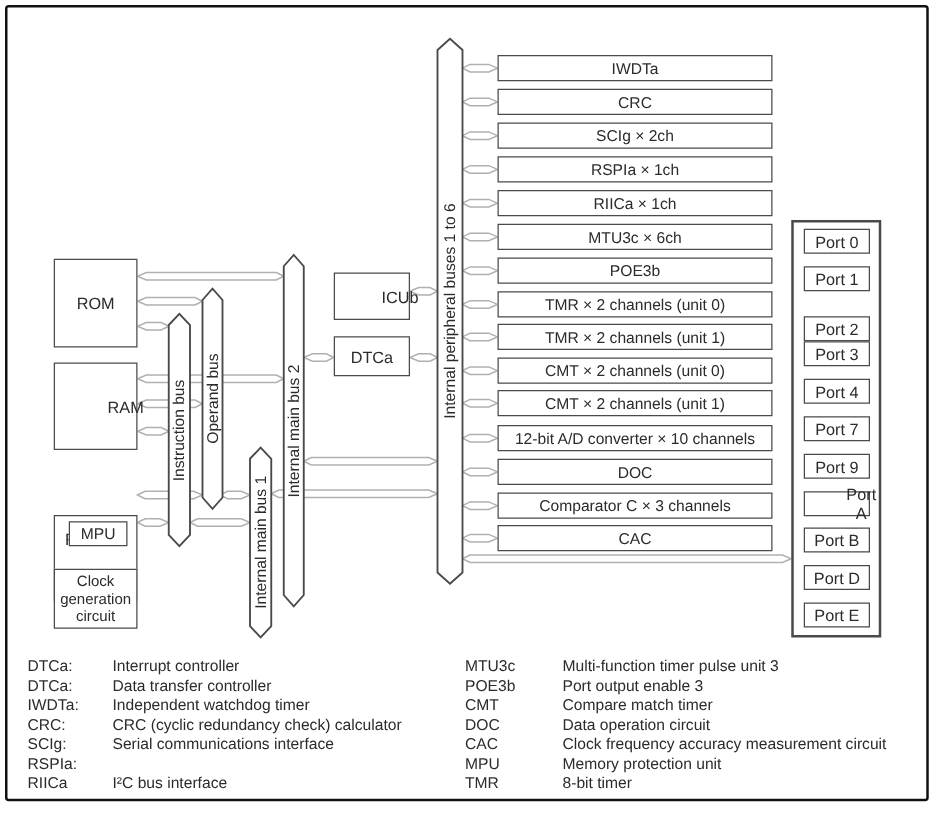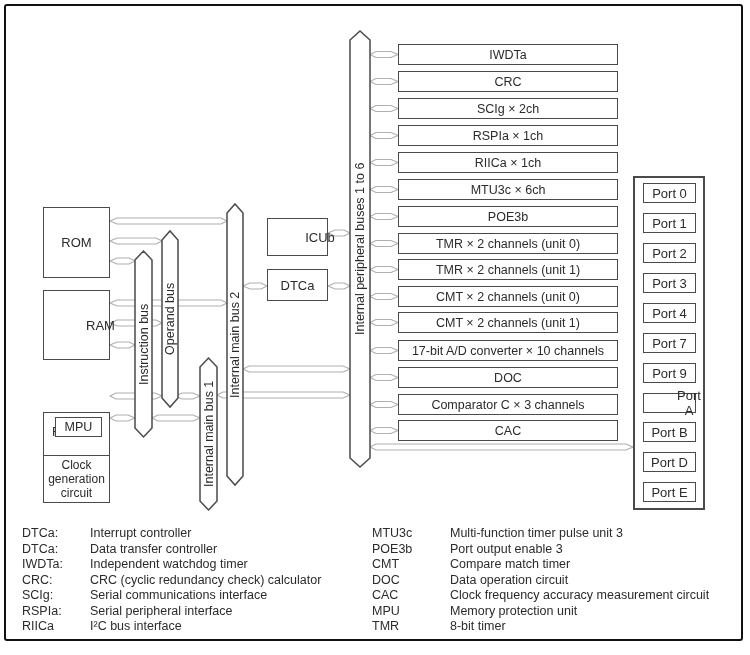--- a/index.html
+++ b/index.html
@@ -91,29 +91,29 @@
   <div class="blk periph" style="top:71px;">CRC</div>
   <div class="blk periph" style="top:98px;">SCIg × 2ch</div>
   <div class="blk periph" style="top:125px;">RSPIa × 1ch</div>
   <div class="blk periph" style="top:152px;">RIICa × 1ch</div>
   <div class="blk periph" style="top:179px;">MTU3c × 6ch</div>
   <div class="blk periph" style="top:206px;">POE3b</div>
   <div class="blk periph" style="top:233px;">TMR × 2 channels (unit 0)</div>
   <div class="blk periph" style="top:259px;">TMR × 2 channels (unit 1)</div>
   <div class="blk periph" style="top:286px;">CMT × 2 channels (unit 0)</div>
   <div class="blk periph" style="top:312px;">CMT × 2 channels (unit 1)</div>
-  <div class="blk periph" style="top:340px;">17-bit A/D converter × 10 channels</div>
+  <div class="blk periph" style="top:340px;">12-bit A/D converter × 10 channels</div>
   <div class="blk periph" style="top:367px;">DOC</div>
   <div class="blk periph" style="top:394px;">Comparator C × 3 channels</div>
   <div class="blk periph" style="top:420px;">CAC</div>
 
   <div id="port-container"></div>
   <div class="blk portbox" style="top:183px;">Port 0</div>
   <div class="blk portbox" style="top:213px;">Port 1</div>
-  <div class="blk portbox" style="top:243px;">Port 2</div>
+  <div class="blk portbox" style="top:253px;">Port 2</div>
   <div class="blk portbox" style="top:273px;">Port 3</div>
   <div class="blk portbox" style="top:303px;">Port 4</div>
   <div class="blk portbox" style="top:333px;">Port 7</div>
   <div class="blk portbox" style="top:363px;">Port 9</div>
   <div class="blk portbox" style="top:393px;padding-left:39px;">Port A</div>
   <div class="blk portbox" style="top:422px;">Port B</div>
   <div class="blk portbox" style="top:452px;">Port D</div>
   <div class="blk portbox" style="top:482px;">Port E</div>
 
   <div class="legend" id="legend-left" style="left:22px;top:526px;">
@@ -132,21 +132,20 @@
     <div class="lrow">
         <span class="lterm">CRC:</span>
         <span>CRC (cyclic redundancy check) calculator</span>
       </div>
     <div class="lrow">
         <span class="lterm">SCIg:</span>
         <span>Serial communications interface</span>
       </div>
     <div class="lrow">
         <span class="lterm">RSPIa:</span>
-        <span>Serial peripheral interface</span>
       </div>
     <div class="lrow">
         <span class="lterm">RIICa</span>
         <span>I²C bus interface</span>
       </div>
   </div>
   <div class="legend" id="legend-right" style="left:372px;top:526px;">
     <div class="lrow">
         <span class="lterm">MTU3c</span>
         <span>Multi-function timer pulse unit 3</span>

